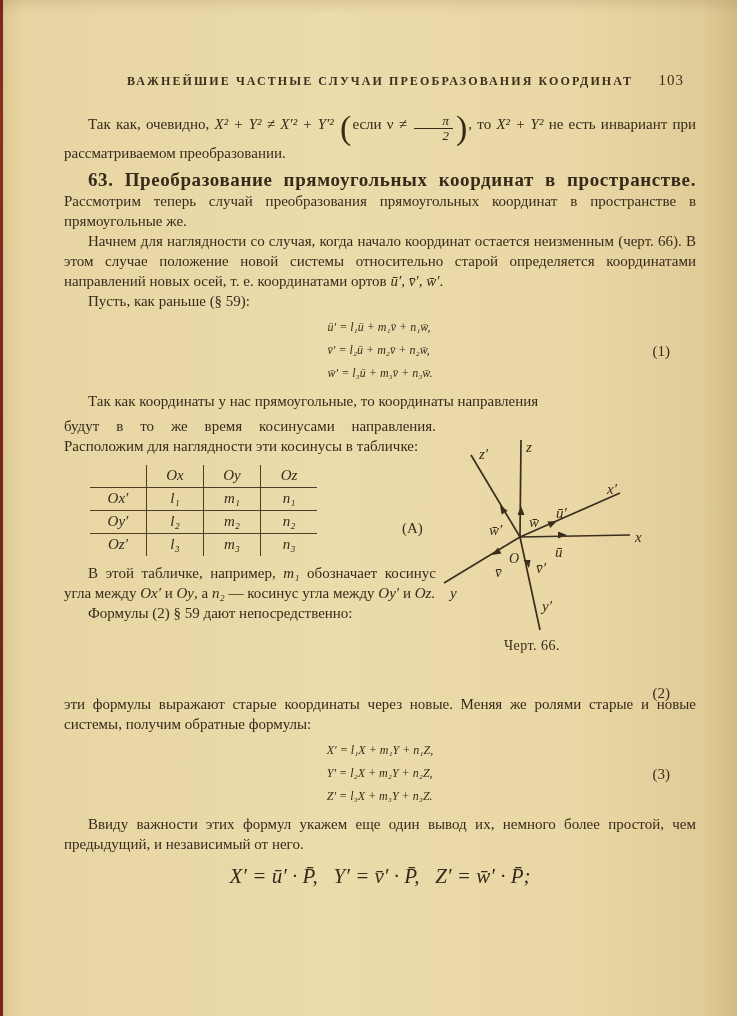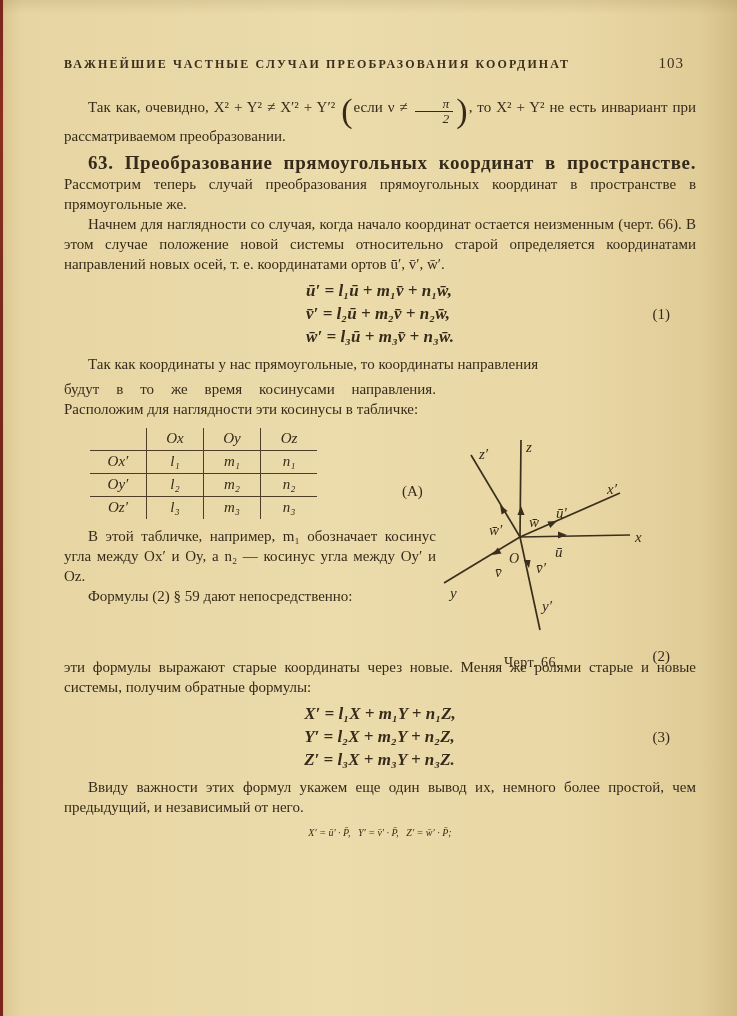--- a/index.html
+++ b/index.html
@@ -9,71 +9,72 @@
     overflow:hidden;
     background:
       linear-gradient(180deg, rgba(90,60,20,.10) 0, rgba(90,60,20,0) 14px),
       linear-gradient(90deg, #cab27c 0px, #ddc893 5px, #e7d6a3 22px, #ecdbab 45%, #e9d7a5 78%, #e0cc97 95%, #d2bc85 100%);
     font-family:"Liberation Serif","DejaVu Serif",serif;
     color:#362b1b;
   }
   .spine{position:absolute;left:0;top:0;width:3px;height:100%;
     background:linear-gradient(180deg,#7c241c 0%,#8a2f1f 12%,#7a2a1c 30%,#6f2619 60%,#7c241c 100%);}
   .content{position:relative;padding:0 41px 0 64px;}
-  .runhead{position:relative;margin-top:57px;height:18px;text-align:left;
+  .runhead{position:relative;margin-top:74px;height:18px;text-align:center;
     font-size:12px;font-weight:bold;letter-spacing:2.1px;color:#3c2f1d;white-space:nowrap;}
   .pagenum{position:absolute;right:12px;top:-2px;font-size:15px;letter-spacing:1px;font-weight:normal;}
   p{margin:0;text-indent:24px;text-align:justify;font-size:15px;line-height:20px;}
-  .m{}
+  .m{font-style:italic;}
   .p-first{margin-top:22px;}
   .bigparen{font-size:34px;font-weight:300;vertical-align:-10px;line-height:0;padding:0 1px;}
   .parenin{white-space:nowrap;}
   .frac{display:inline-block;text-align:center;vertical-align:-11px;line-height:1.05;font-size:13.5px;margin:0 2px;font-style:italic;}
   .fnum{display:block;border-bottom:1px solid #362b1b;padding:0 4px 0;}
   .fden{display:block;}
   .sec{margin-top:7px;}
   .sechead{font-size:19px;letter-spacing:.6px;}
   .eqwrap{position:relative;margin:5px 0 6px;text-align:center;}
   .eqlines{display:inline-block;text-align:left;}
-  .eqline{font-style:italic;font-size:17px;line-height:23px;white-space:pre;font-weight:bold;}
+  .eqline{font-style:italic;font-size:12px;line-height:23px;white-space:pre;}
   .eqnum{position:absolute;right:26px;top:50%;transform:translateY(-50%);font-size:15px;}
   .cols{position:relative;min-height:272px;margin-top:5px;}
   .leftcol{width:372px;}
   .tblwrap{margin:9px 0 7px 26px;}
   table.cosines{border-collapse:collapse;font-style:italic;font-size:15px;color:#362b1b;}
   table.cosines td,table.cosines th{font-weight:normal;text-align:center;padding:2px 14px 3px;min-width:28px;}
   table.cosines td+td,table.cosines th+th{border-left:1.2px solid #4d3d26;}
   table.cosines tr.rule{border-bottom:1.2px solid #4d3d26;}
   .tbl-label{position:absolute;left:338px;top:104px;font-size:15px;}
   .figure{position:absolute;left:434px;top:421px;width:298px;}
   .figure svg{display:block;}
-  .figcap{width:196px;text-align:center;font-size:14px;margin-top:19px;letter-spacing:.5px;}
+  .figcap{width:196px;text-align:center;font-size:14px;margin-top:2px;letter-spacing:.5px;}
   .figlabel{font-style:italic;font-size:15px;fill:#362b1b;}
   .figO{font-size:14px;}
-  .eq-final{margin:10px 0 0;text-align:center;font-style:italic;font-size:10px;white-space:pre;}
+  .eq-final{margin:10px 0 0;text-align:center;font-style:italic;font-size:21px;white-space:pre;}
 </style>
 </head>
 <body>
 
 <div class="page">
   <div class="spine"></div>
 
   <div class="content">
 
     <div class="runhead">
       <span>ВАЖНЕЙШИЕ ЧАСТНЫЕ СЛУЧАИ ПРЕОБРАЗОВАНИЯ КООРДИНАТ</span>
       <span class="pagenum">103</span>
     </div>
 
     <p class="p-first"><span><span>Так как, очевидно, </span><span class="m">X² + Y² ≠ X′² + Y′² </span></span><span class="bigparen">(</span><span class="parenin"><span>если ν ≠ </span><span class="frac"><span class="fnum">π</span><span class="fden">2</span></span></span><span class="bigparen">)</span><span><span>, то </span><span class="m">X² + Y²</span><span> не есть инвариант при рассматриваемом преобразовании.</span></span></p>
 
     <p class="sec"><b class="sechead">63. Преобразование прямоугольных координат в пространстве.</b><span> Рассмотрим теперь случай преобразования прямоугольных координат в пространстве в прямоугольные же.</span></p>
 
     <p><span>Начнем для наглядности со случая, когда начало координат остается неизменным (черт. 66). В этом случае положение новой системы относительно старой определяется координатами направлений новых осей, т. е. координатами ортов </span><span class="m">ū′, v̄′, w̄′</span><span>.</span></p>
 
+    <p>Пусть, как раньше (§ 59):</p>
 
     <div class="eqwrap">
       <span class="eqlines">
         <div class="eqline">ū′ = l₁ū + m₁v̄ + n₁w̄,</div>
         <div class="eqline">v̄′ = l₂ū + m₂v̄ + n₂w̄,</div>
         <div class="eqline">w̄′ = l₃ū + m₃v̄ + n₃w̄.</div>
       </span>
       <span class="eqnum">(1)</span>
     </div>
 

